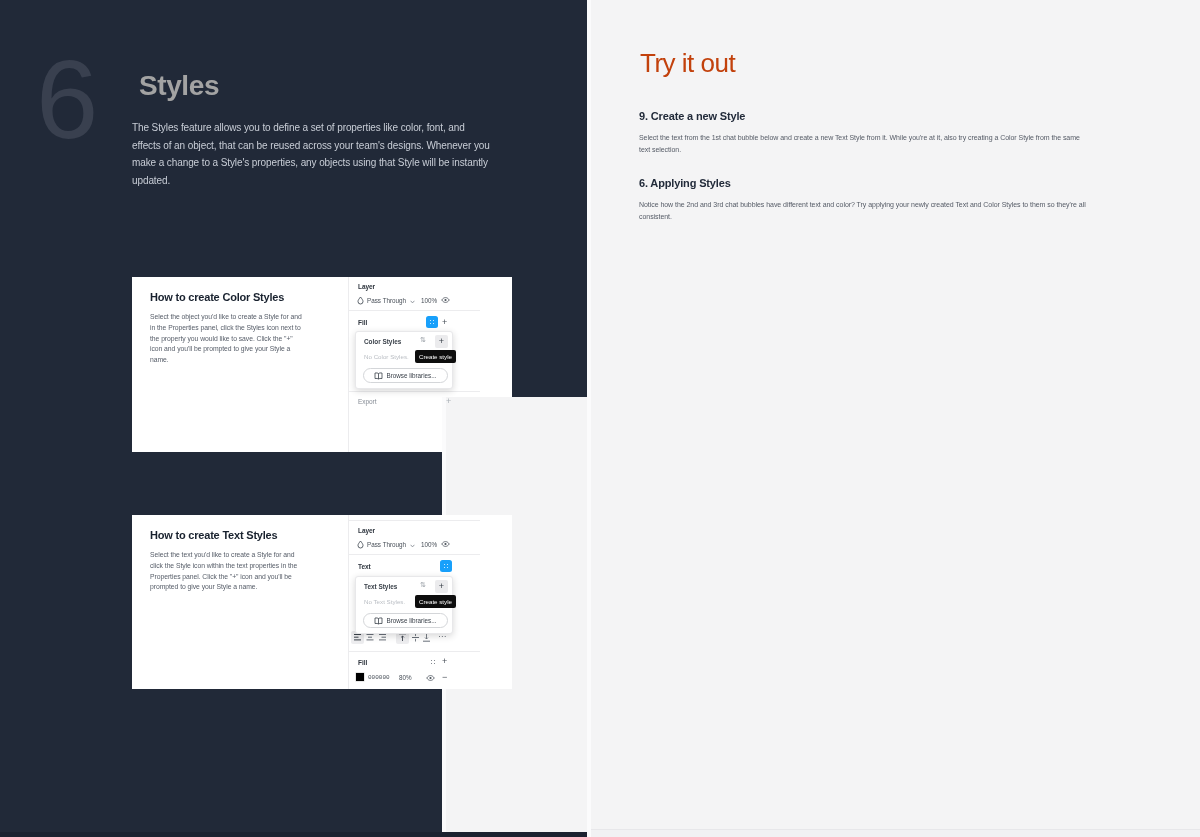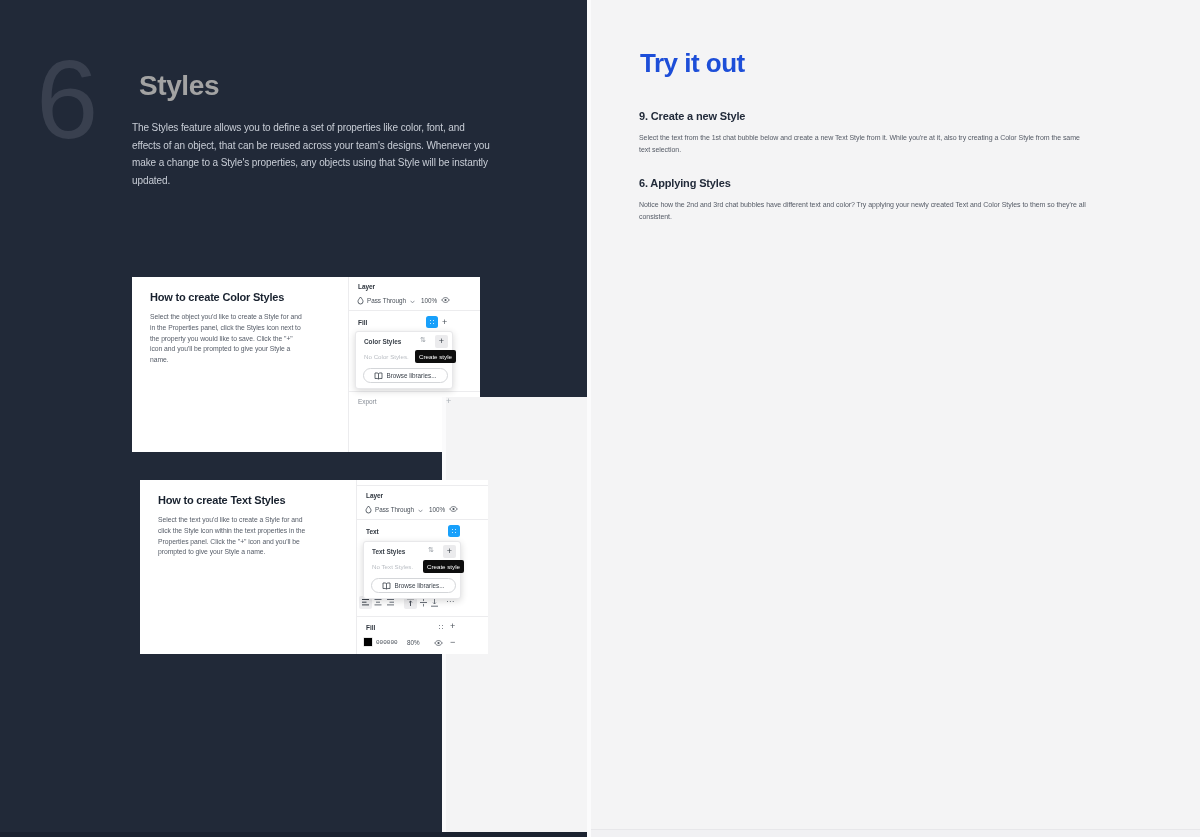--- a/index.html
+++ b/index.html
@@ -8,23 +8,23 @@
   .page { position:relative; width:1200px; height:837px; background:#212938; }
 
   
   .dark { position:absolute; left:0; top:0; width:587px; height:837px; background:#212938; }
   .dark::after { content:""; position:absolute; left:0; bottom:0; width:100%; height:5px; background:#1b2230; }
   .big-num { position:absolute; left:36px; top:44px; font-size:112px; line-height:1; font-weight:200; color:#39404f; letter-spacing:-2px; }
   .dark-title { position:absolute; left:139px; top:70px; font-size:28px; font-weight:700; color:#a3a3a3; letter-spacing:-0.4px; }
   .dark-desc { position:absolute; left:132px; top:119px; width:358px; font-size:10px; line-height:17.5px; letter-spacing:-0.1px; color:#c8cdd6; }
 
   
-  .card { position:absolute; left:132px; width:348px; background:#ffffff; }
+  .card { position:absolute; left:132px; width:380px; background:#ffffff; }
   .card1 { top:277px; height:175px; }
-  .card2 { top:480px; height:174px;margin-left:8px; }
+  .card2 { top:515px; height:174px; }
   .card-text { position:absolute; left:18px; top:14px; width:190px; }
   .card-title { font-size:11px; font-weight:700; color:#18212e; letter-spacing:-0.2px; }
   .card-body { margin-top:9px; width:155px; font-size:6.8px; line-height:10.8px; color:#565d68; letter-spacing:-0.05px; }
 
   
   .mini-panel { position:absolute; left:216px; top:0; width:132px; height:100%; border-left:1px solid #ececee; background:#fff; }
   .mp-divider { position:absolute; left:0; width:131px; height:1px; background:#ececee; }
   .mp-label { position:absolute; left:9px; font-size:6.5px; font-weight:700; color:#2f363f; letter-spacing:-0.05px; }
   .mp-gray { color:#868c95; font-weight:400; }
   .mp-text { position:absolute; font-size:6.3px; color:#474e57; }
@@ -50,21 +50,21 @@
 
   
   .hl { position:absolute; width:13px; height:13px; background:#ededef; border-radius:2px; }
   .more-dots { position:absolute; font-size:8px; color:#5b626b; letter-spacing:1px; }
 
   .swatch { position:absolute; width:8px; height:8px; background:#000; box-shadow:0 0 0 0.5px #d0d0d0; }
   .mono { font-family:"Liberation Mono","DejaVu Sans Mono",monospace; }
 
   
   .light { position:absolute; left:587px; top:0; width:613px; height:837px; background:#f4f4f5; border-left:4px solid #fbfbfc; }
-  .light-title { position:absolute; left:49px; top:48px; font-size:26px; font-weight:700; color:#1d4ed8; letter-spacing:-0.5px; }
+  .light-title { position:absolute; left:49px; top:48px; font-size:26px; font-weight:400; color:#c2410c; letter-spacing:-0.5px; }
   .step-h { position:absolute; left:48px; font-size:11px; font-weight:700; color:#222b3a; letter-spacing:-0.15px; }
   .step-p { position:absolute; left:48px; width:452px; font-size:7px; line-height:11.5px; color:#555b66; letter-spacing:-0.05px; }
   .s1h { top:110px; } .s1p { top:132px; } .s2h { top:177px; } .s2p { top:199px; }
   .canvas-edge { position:absolute; left:0; bottom:0; width:100%; height:8px; background:#f1f1f3; border-top:1px solid #e7e7ea; }
 </style>
 </head>
 <body>
 
 <div class="page">
 

